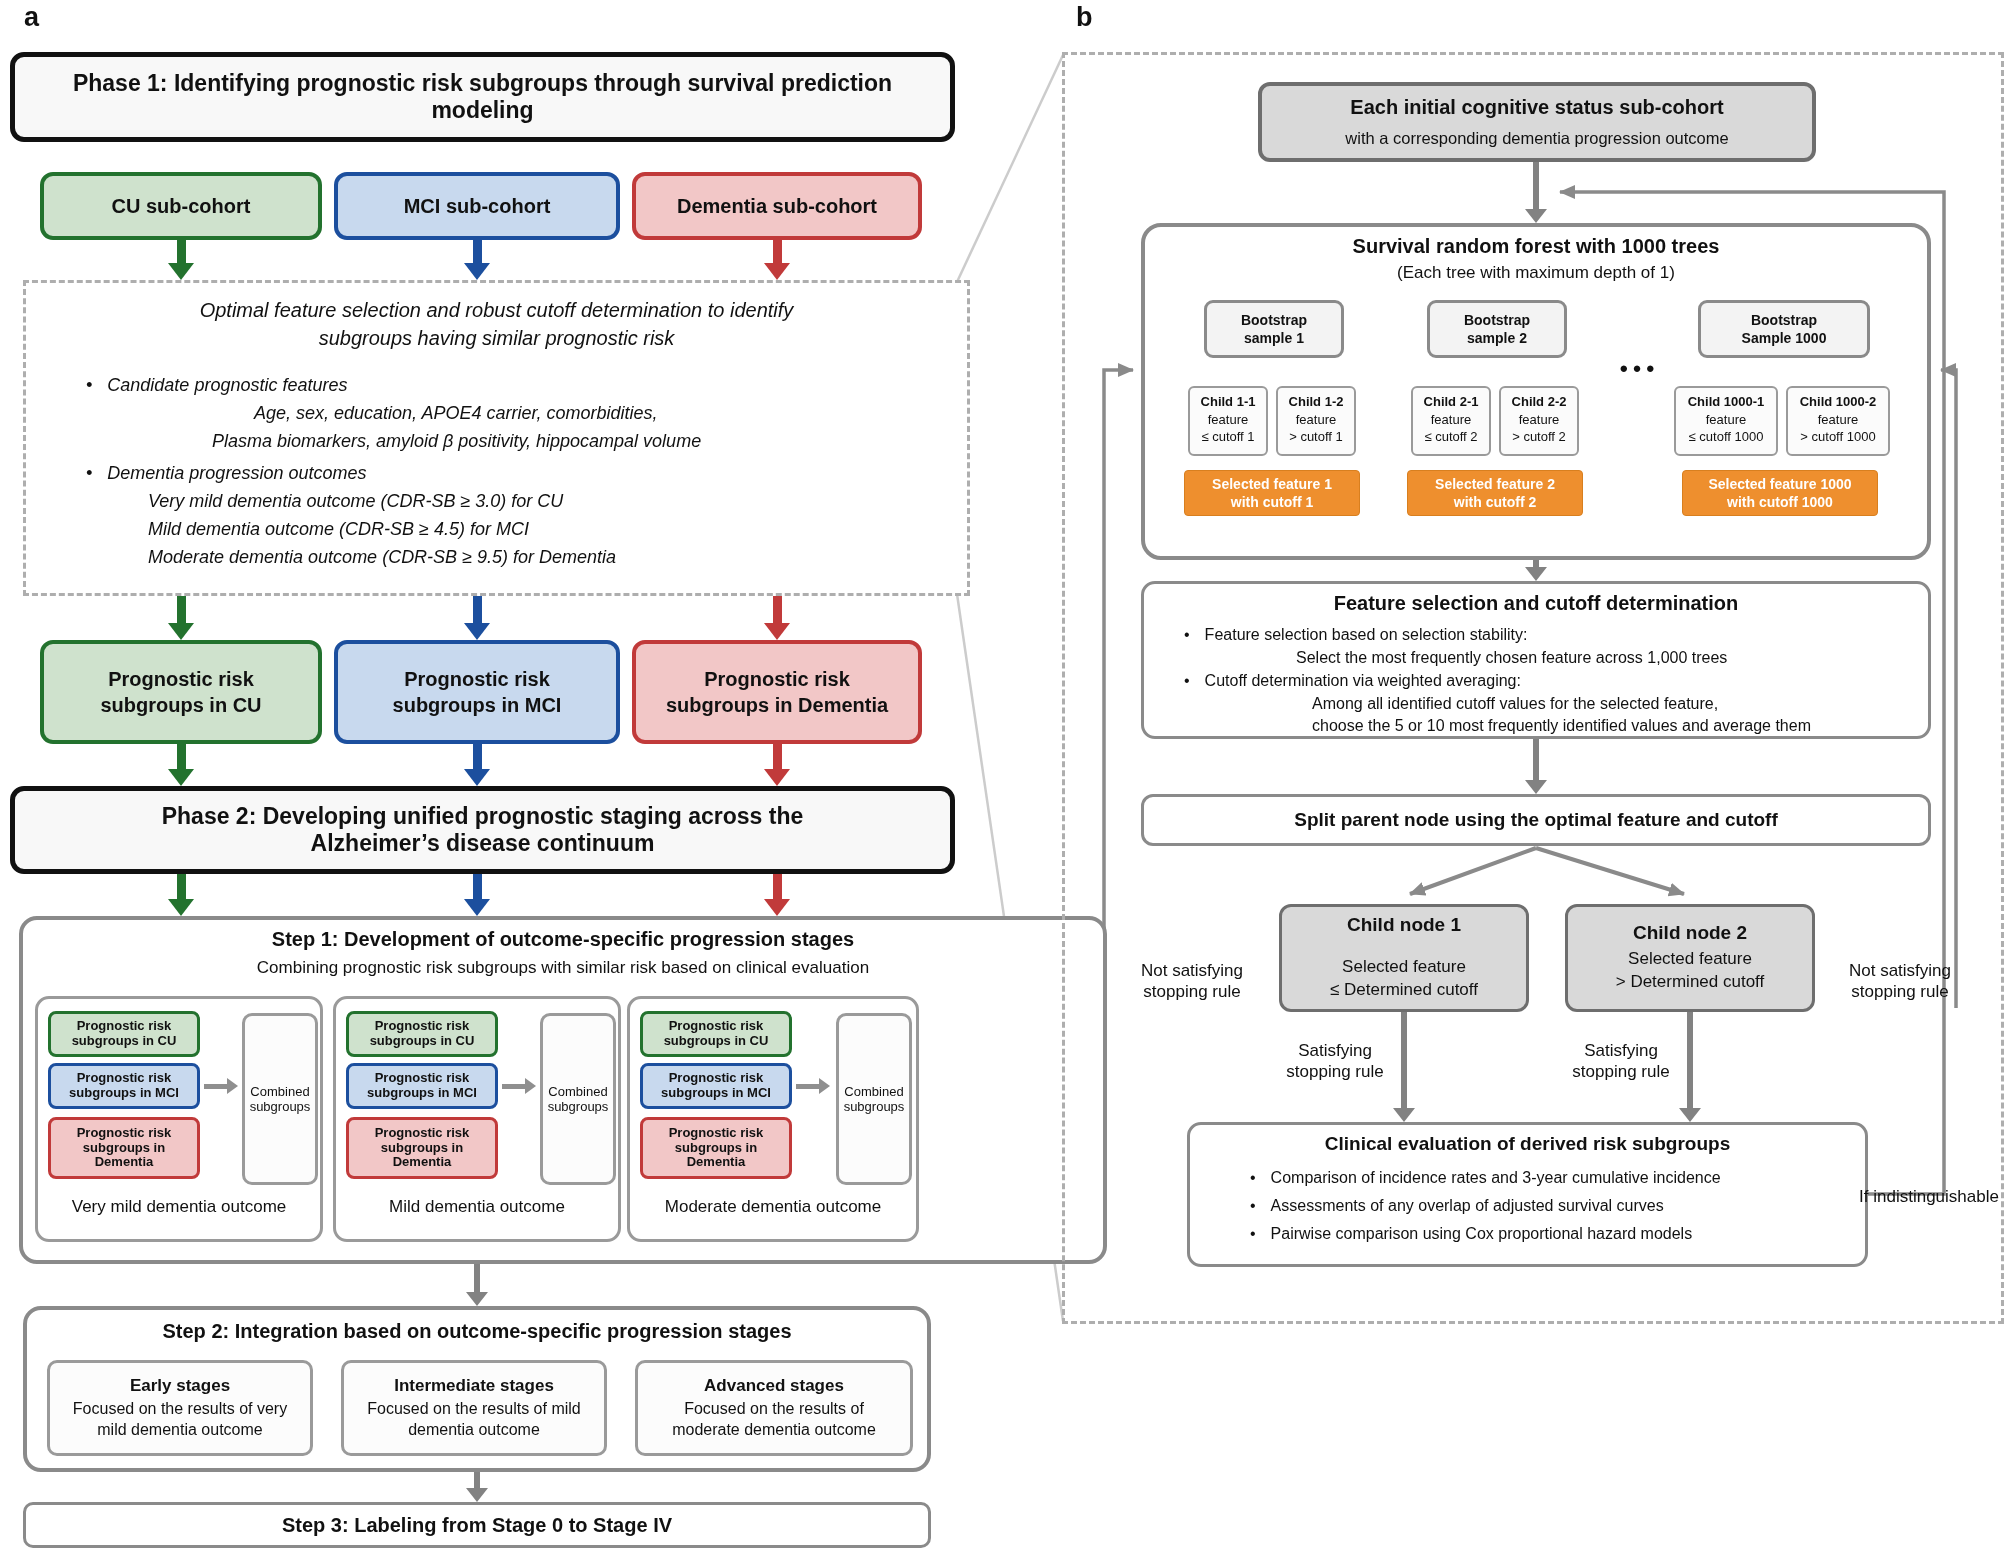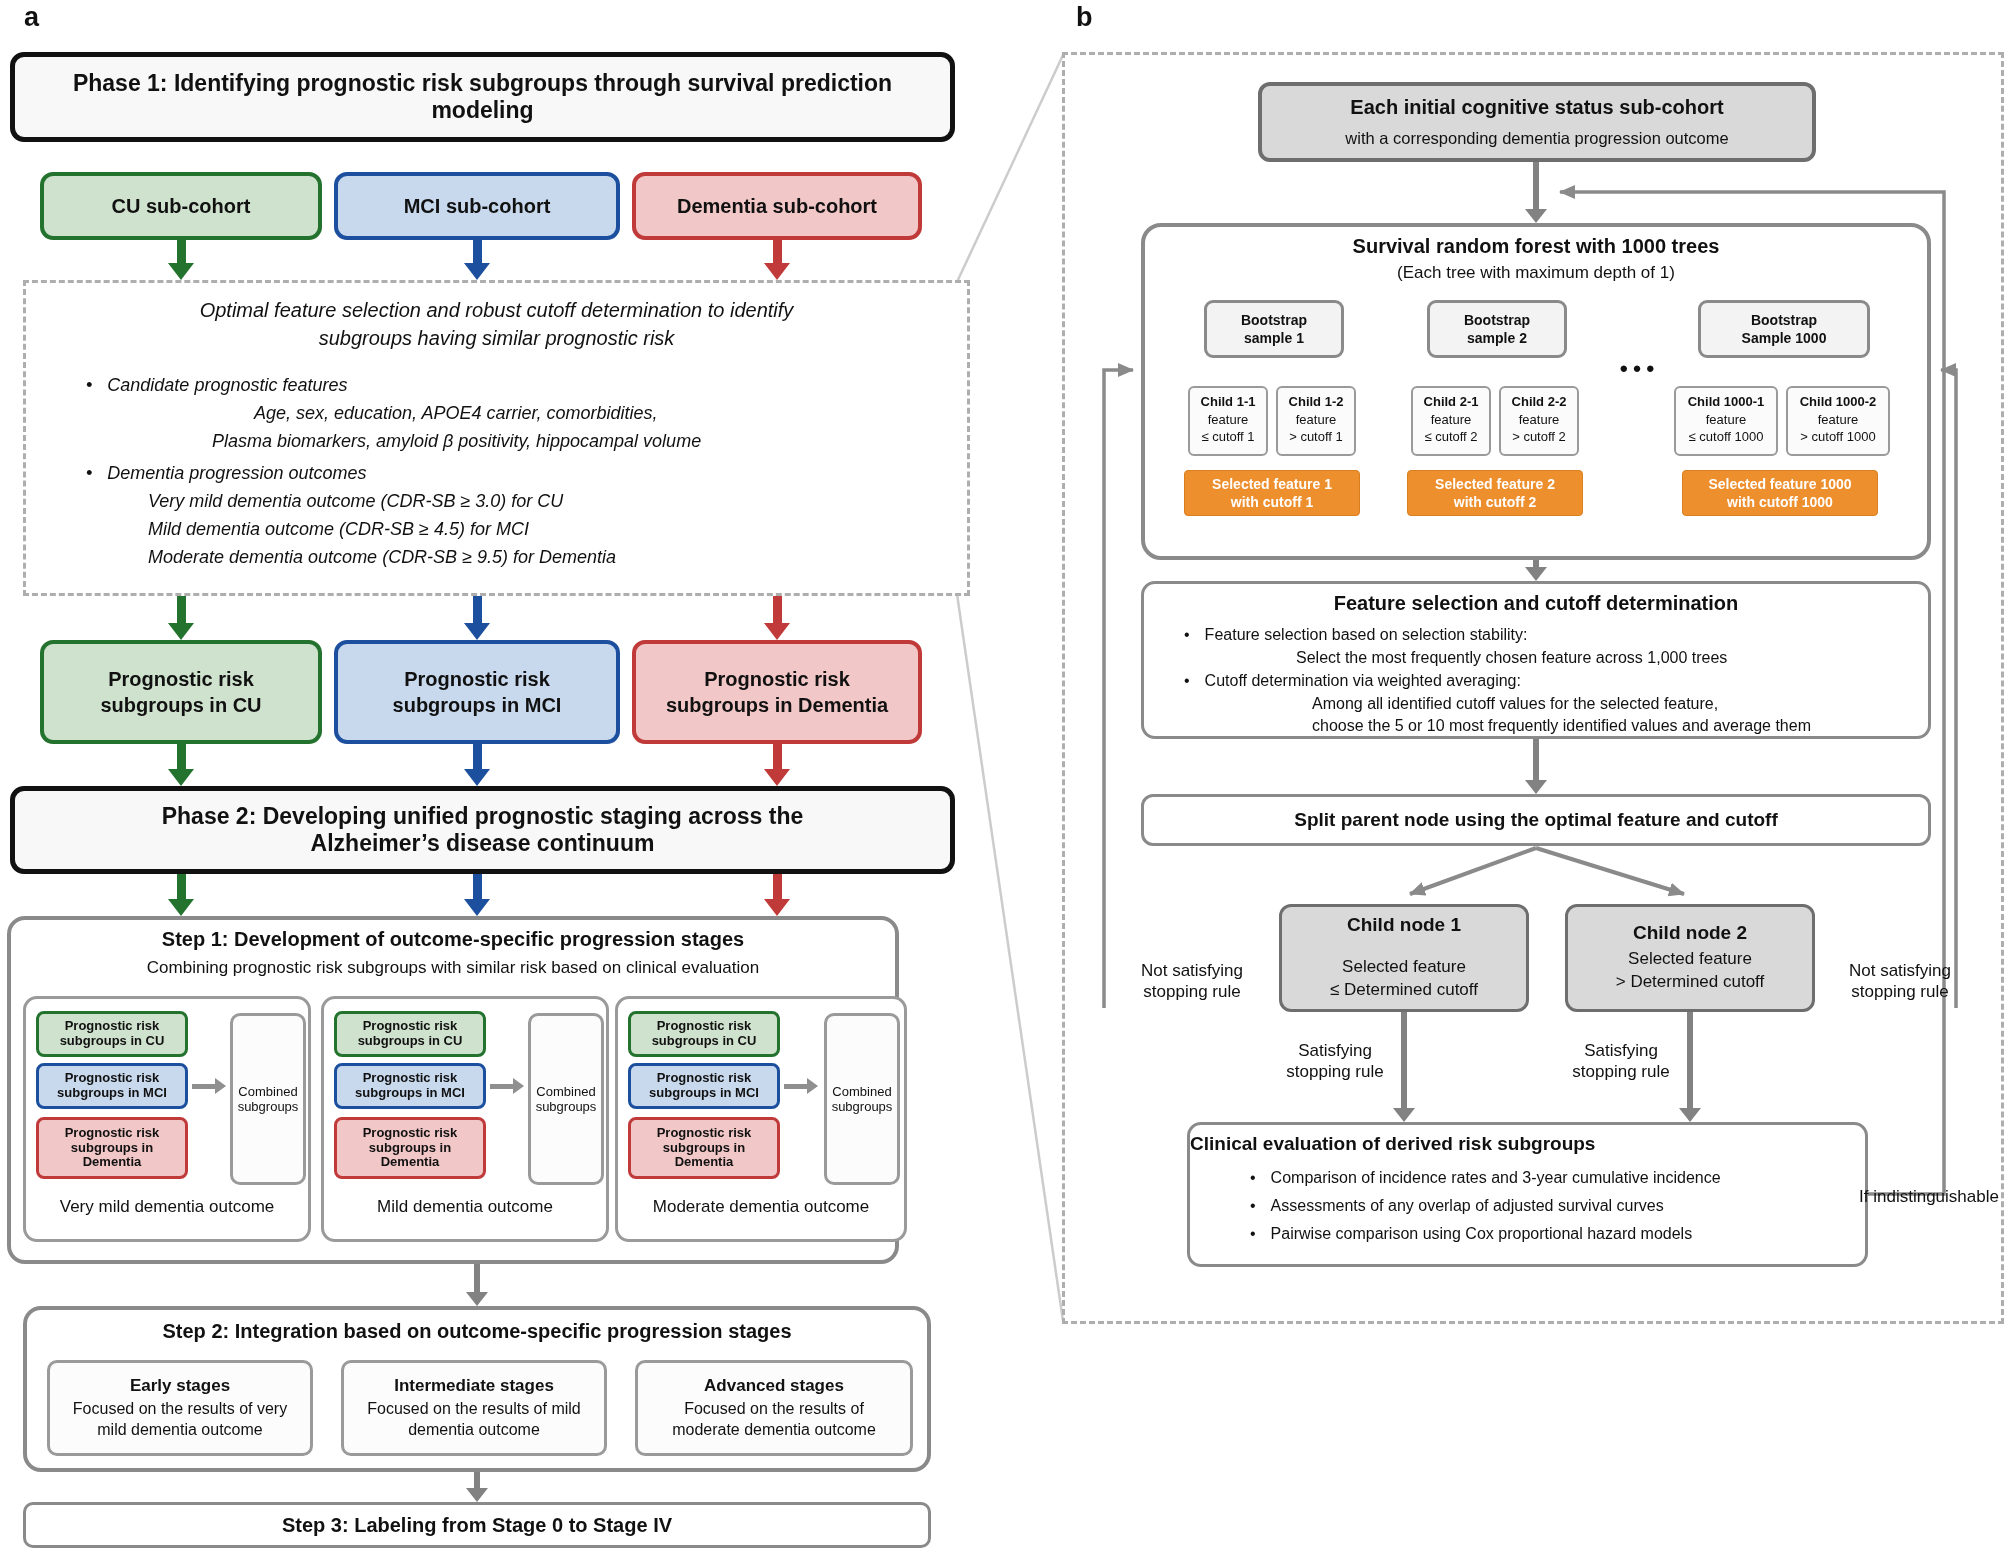--- a/index.html
+++ b/index.html
@@ -159,21 +159,21 @@
     </div>
   <div class="varr cb" style="left:464px;top:874px;height:42px;width:26px">
       <i class="stem"></i>
       <i class="head"></i>
     </div>
   <div class="varr cr" style="left:764px;top:874px;height:42px;width:26px">
       <i class="stem"></i>
       <i class="head"></i>
     </div>
 
-  <div class="box panel-box" style="left:7px;top:916px;width:892px;height:348px">
+  <div class="box panel-box" style="left:19px;top:916px;width:1088px;height:348px">
     <div class="abs" style="left:0;top:8px;width:100%;text-align:center;font-size:20px;font-weight:700">Step 1:  Development of outcome-specific progression stages</div>
     <div class="abs" style="left:0;top:38px;width:100%;text-align:center;font-size:17px">Combining prognostic risk subgroups with similar risk based on clinical evaluation</div>
 
     <div class="abs thin-box" style="left:12px;top:76px;width:288px;height:246px;border-radius:14px;background:#fff">
       <div class="mini g" style="left:10px;top:12px;width:152px;height:46px">Prognostic risk subgroups in CU</div>
       <div class="mini b" style="left:10px;top:64px;width:152px;height:46px">Prognostic risk subgroups in MCI</div>
       <div class="mini r" style="left:10px;top:118px;width:152px;height:62px">Prognostic risk subgroups in Dementia</div>
       <div class="harr" style="left:166px;top:79px;width:34px;height:16px">
           <i class="stem"></i>
           <i class="head"></i>
@@ -354,21 +354,21 @@
   <div class="varr cy" style="left:1393px;top:1012px;height:110px;width:22px">
       <i class="stem"></i>
       <i class="head"></i>
     </div>
   <div class="varr cy" style="left:1679px;top:1012px;height:110px;width:22px">
       <i class="stem"></i>
       <i class="head"></i>
     </div>
 
   <div class="box panel-box" style="left:1187px;top:1122px;width:681px;height:145px;border-radius:14px;border-width:3px">
-    <div class="abs" style="left:0;top:8px;width:100%;font-size:19px;font-weight:700">Clinical evaluation of derived risk subgroups</div>
+    <div class="abs" style="left:0;top:8px;width:100%;text-align:center;font-size:19px;font-weight:700">Clinical evaluation of derived risk subgroups</div>
     <div class="abs bullet" style="left:60px;top:44px;font-size:16px">Comparison of incidence rates and 3-year cumulative incidence</div>
     <div class="abs bullet" style="left:60px;top:72px;font-size:16px">Assessments of any overlap of adjusted survival curves</div>
     <div class="abs bullet" style="left:60px;top:100px;font-size:16px">Pairwise comparison using Cox proportional hazard models</div>
   </div>
 
   <div class="sidelab" style="left:1858px;top:1186px;width:142px">If indistinguishable</div>
 
 </div>
 
 </body></html>

